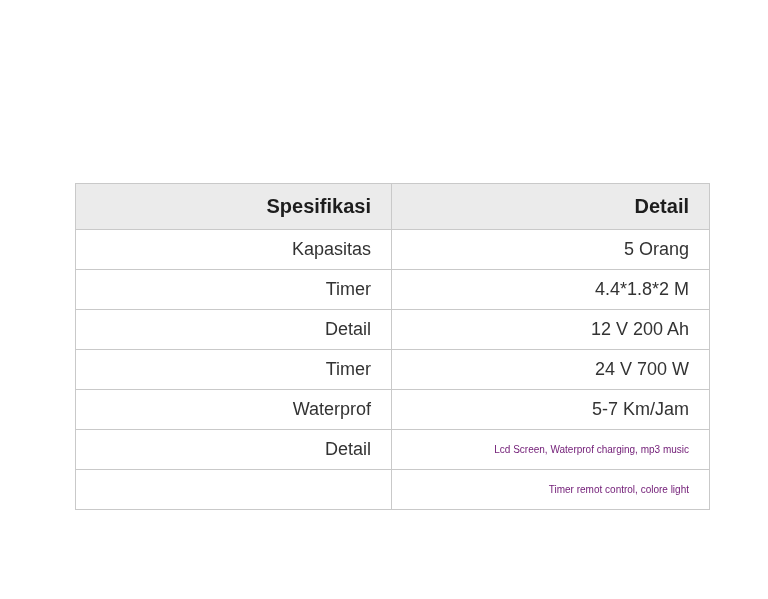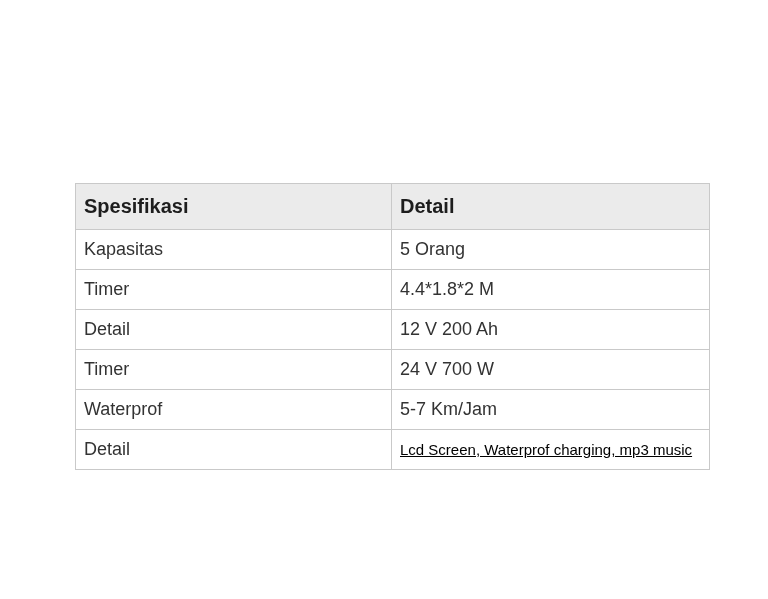--- a/index.html
+++ b/index.html
@@ -20,42 +20,42 @@
     top: 183px;
     width: 634px;
     border-collapse: collapse;
     table-layout: fixed;
   }
   .spec-table col.col-spec   { width: 316px; }
   .spec-table col.col-detail { width: 318px; }
   .spec-table th,
   .spec-table td {
     border: 1px solid #c9c9c9;
-    padding: 0 4px 0 8px;
+    padding: 0 20px 0 8px;
     vertical-align: middle;
-    text-align: left;
+    text-align: right;
     white-space: nowrap;
     overflow: hidden;
   }
   .spec-table th {
     background: #ebebeb;
     height: 45px;
     font-size: 20px;
     font-weight: bold;
     color: #1d1d1d;
   }
   .spec-table td {
     height: 39px;
     font-size: 18px;
     font-weight: normal;
     color: #333333;
     background: #ffffff;
   }
   .spec-table td.compact { font-size: 17px; }
-  .spec-table td.small   { font-size: 15px; color: #000000; text-decoration: underline; }
+  .spec-table td.small   { font-size: 10px; color: #701a75; }
 </style>
 </head>
 <body>
 
 <table class="spec-table">
   <colgroup>
     <col class="col-spec">
     <col class="col-detail">
   </colgroup>
   <thead>
@@ -82,14 +82,18 @@
         <td>24 V 700 W</td>
       </tr>
       <tr>
         <td>Waterprof</td>
         <td>5-7 Km/Jam</td>
       </tr>
       <tr>
         <td>Detail</td>
         <td class="small">Lcd Screen, Waterprof charging,  mp3 music</td>
       </tr>
+      <tr>
+        <td></td>
+        <td class="small">Timer remot control,  colore light</td>
+      </tr>
     </tbody>
 </table>
 
 </body></html>

